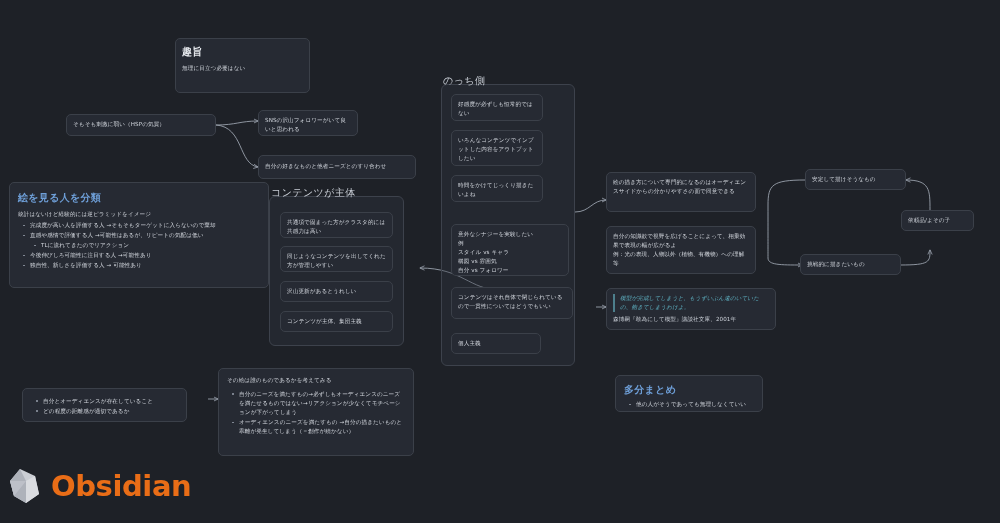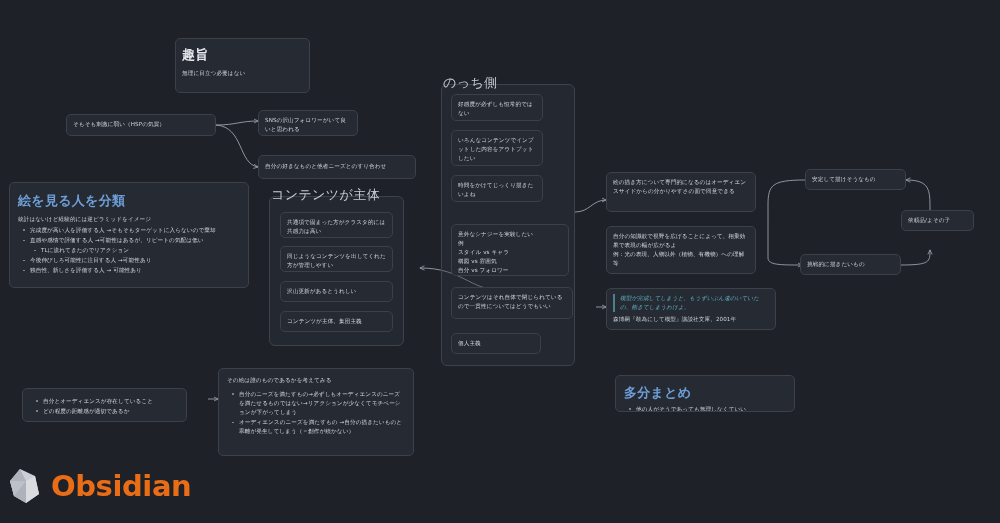--- a/index.html
+++ b/index.html
@@ -30,27 +30,27 @@
   .group{
     position:absolute;
     box-sizing:border-box;
     background:rgba(47,52,62,.38);
     border:1px solid #3d424c;
     border-radius:6px;
   }
   .group-label{
     position:absolute;
     top:-11px;left:1px;
-    font-size:13px;
+    font-size:10px;
     color:#c9ced6;
     letter-spacing:.4px;
     white-space:nowrap;
   }
   .title{
-    font-size:13px;
+    font-size:10px;
     font-weight:bold;
     color:#e4e7ec;
     margin:0 0 4px 0;
     letter-spacing:.3px;
   }
   .title.accent{color:#6e9fd8;}
   .p{margin:0 0 2px 0;}
   ul{margin:2px 0 0 0;padding-left:8px;list-style:none;}
   li{position:relative;margin:0 0 1px 0;padding-left:4px;}
   li:before{
@@ -129,21 +129,21 @@
     <span>そもそも刺激に弱い（HSPの気質）</span>
   </div>
 
   <div class="node" style="left:258px;top:110px;width:100px;height:26px;">
     <span>SNSの沢山フォロワーがいて良いと思われる</span>
   </div>
   <div class="node" style="left:258px;top:155px;width:158px;height:24px;display:flex;align-items:center;">
     <span>自分の好きなものと他者ニーズとのすり合わせ</span>
   </div>
 
-  <div class="node" style="left:9px;top:182px;width:240px;height:106px;padding:7px 8px;">
+  <div class="node" style="left:9px;top:182px;width:260px;height:106px;padding:7px 8px;">
     <div class="title accent">絵を見る人を分類</div>
     <div class="p">統計はないけど経験的には逆ピラミッドをイメージ</div>
     <ul>
       <li>
         <span>完成度が高い人を評価する人 →そもそもターゲットに入らないので棄却</span>
       </li>
       <li>
         <span>直感や感情で評価する人 →可能性はあるが、リピートの気配は低い</span>
         <ul>
           <li>
@@ -241,21 +241,21 @@
     <ul>
       <li>
         <span>自分とオーディエンスが存在していること</span>
       </li>
       <li>
         <span>どの程度の距離感が適切であるか</span>
       </li>
     </ul>
   </div>
 
-  <div class="node" style="left:615px;top:375px;width:180px;height:37px;padding:6px 8px;">
+  <div class="node" style="left:615px;top:375px;width:148px;height:37px;padding:6px 8px;">
     <div class="title accent" style="margin-bottom:2px;">多分まとめ</div>
     <ul>
       <li>
         <span>他の人がそうであっても無理しなくていい</span>
       </li>
       <li>
         <span>自分とオーディエンスの関係を見極める</span>
       </li>
     </ul>
   </div>

